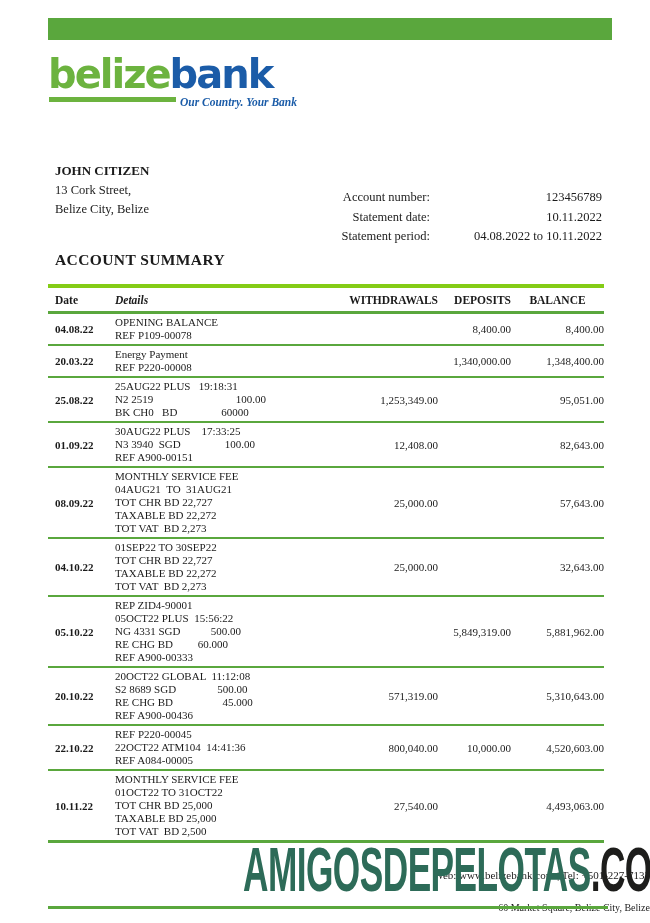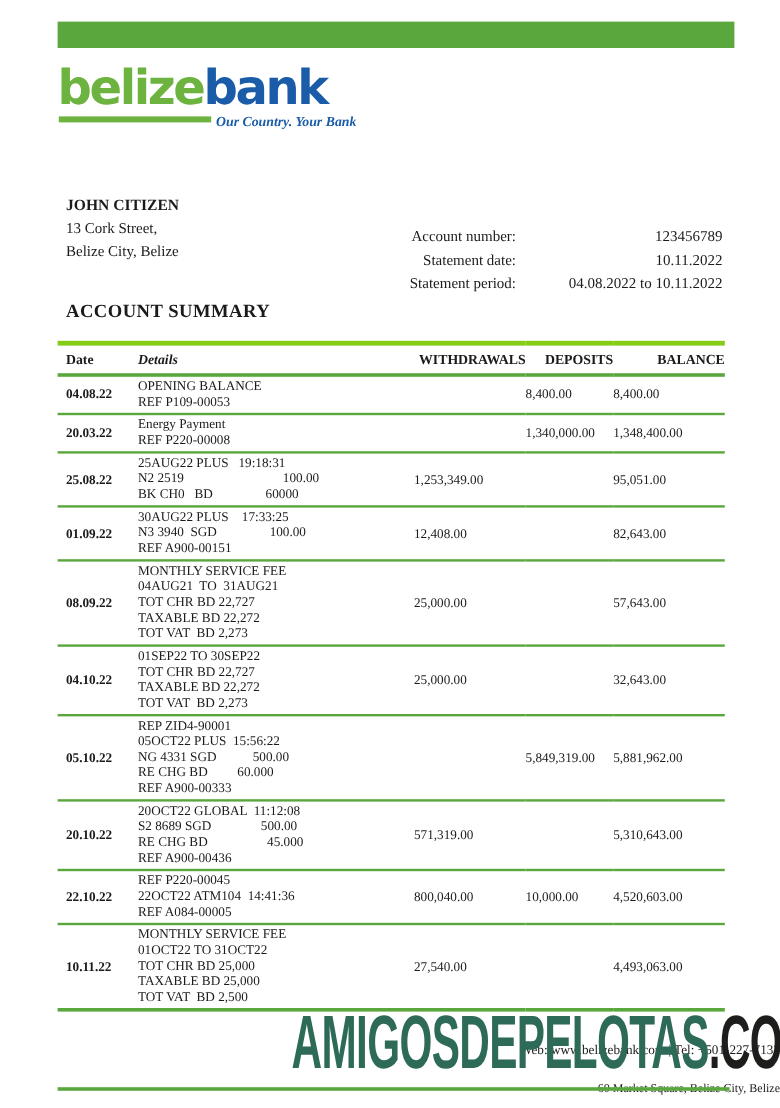--- a/index.html
+++ b/index.html
@@ -30,27 +30,27 @@
   
   .summary-title { position:absolute; left:55px; top:251px; font-size:15.5px; font-weight:bold; letter-spacing:0.4px; }
 
   
   .tx-table { position:absolute; left:48px; top:284px; width:556px; border-collapse:collapse; table-layout:fixed; }
   .tx-table th { border-top:4px solid #84cc16; border-bottom:3px solid #5aa73d; font-size:11.5px; padding:6px 0 5px 0; }
   th.h-date    { width:67px;  text-align:left; padding-left:7px; }
   th.h-details { width:230px; text-align:left;font-style:italic; }
   th.h-w       { width:93px;  text-align:right; }
   th.h-d       { width:73px;  text-align:right; }
-  th.h-b       { width:93px;  text-align:right; }
+  th.h-b       { width:93px;  }
   .tx-table td { border-bottom:2px solid #5aa73d; font-size:11px; vertical-align:middle; }
   .tx-table tr:last-child td { border-bottom:3px solid #5aa73d; }
   td.c-date    { font-weight:bold; padding-left:7px; }
   td.c-details { padding:2px 0; }
   .detail-line { white-space:pre; line-height:13px; font-size:11px; }
-  td.c-amount  { }
+  td.c-amount  { text-align:right; }
 
   
   .footer-name { position:absolute; left:0; top:833px; width:100%; text-align:center; font-weight:bold; font-size:14.5px; }
   .fn-green { color:#2e9e4f; }
   .fn-blue  { color:#1b5ca8; }
   .footer-addr { position:absolute; left:0; top:902px; width:100%; text-align:right; font-size:10px; }
   .footer-web  { position:absolute; left:0; top:869px; width:100%; text-align:right; font-size:11px; }
   .footer-line { position:absolute; left:48px; top:906px; width:560px; height:3px; background:#5aa73d; }
 
   
@@ -103,21 +103,21 @@
         <th class="h-w">WITHDRAWALS</th>
         <th class="h-d">DEPOSITS</th>
         <th class="h-b">BALANCE</th>
       </tr>
     </thead>
     <tbody id="tx-body">
         <tr>
           <td class="c-date">04.08.22</td>
           <td class="c-details">
             <div class="detail-line">OPENING BALANCE</div>
-            <div class="detail-line">REF P109-00053</div>
+            <div class="detail-line">REF P109-00078</div>
           </td>
           <td class="c-amount"></td>
           <td class="c-amount">8,400.00</td>
           <td class="c-amount">8,400.00</td>
         </tr>
         <tr>
           <td class="c-date">20.03.22</td>
           <td class="c-details">
             <div class="detail-line">Energy Payment</div>
             <div class="detail-line">REF P220-00008</div>

